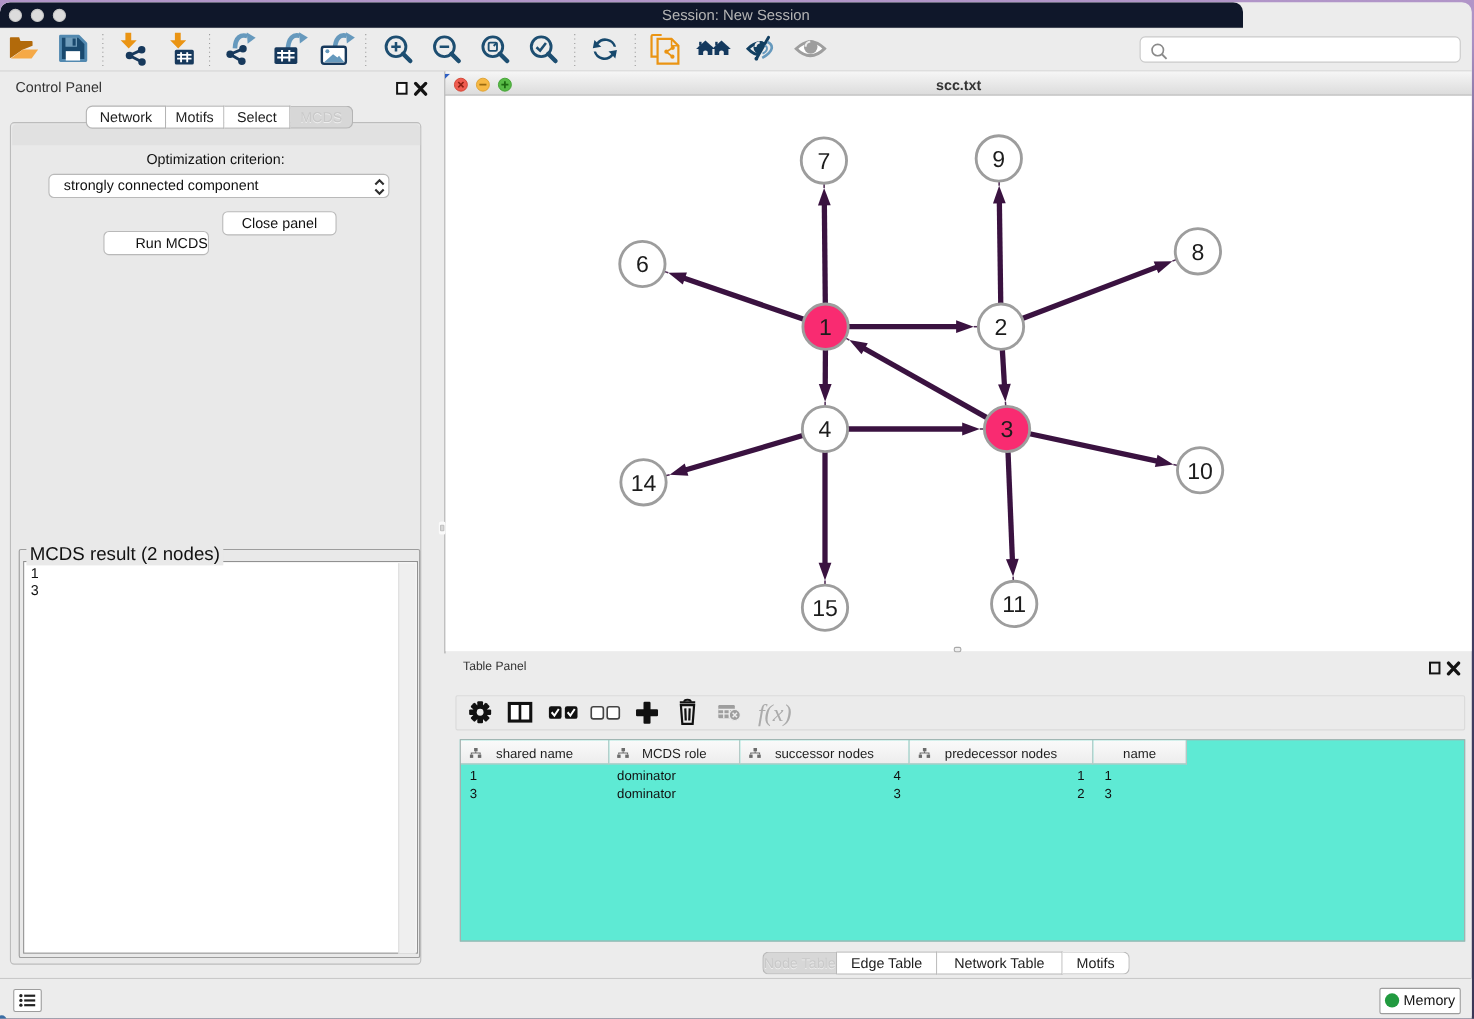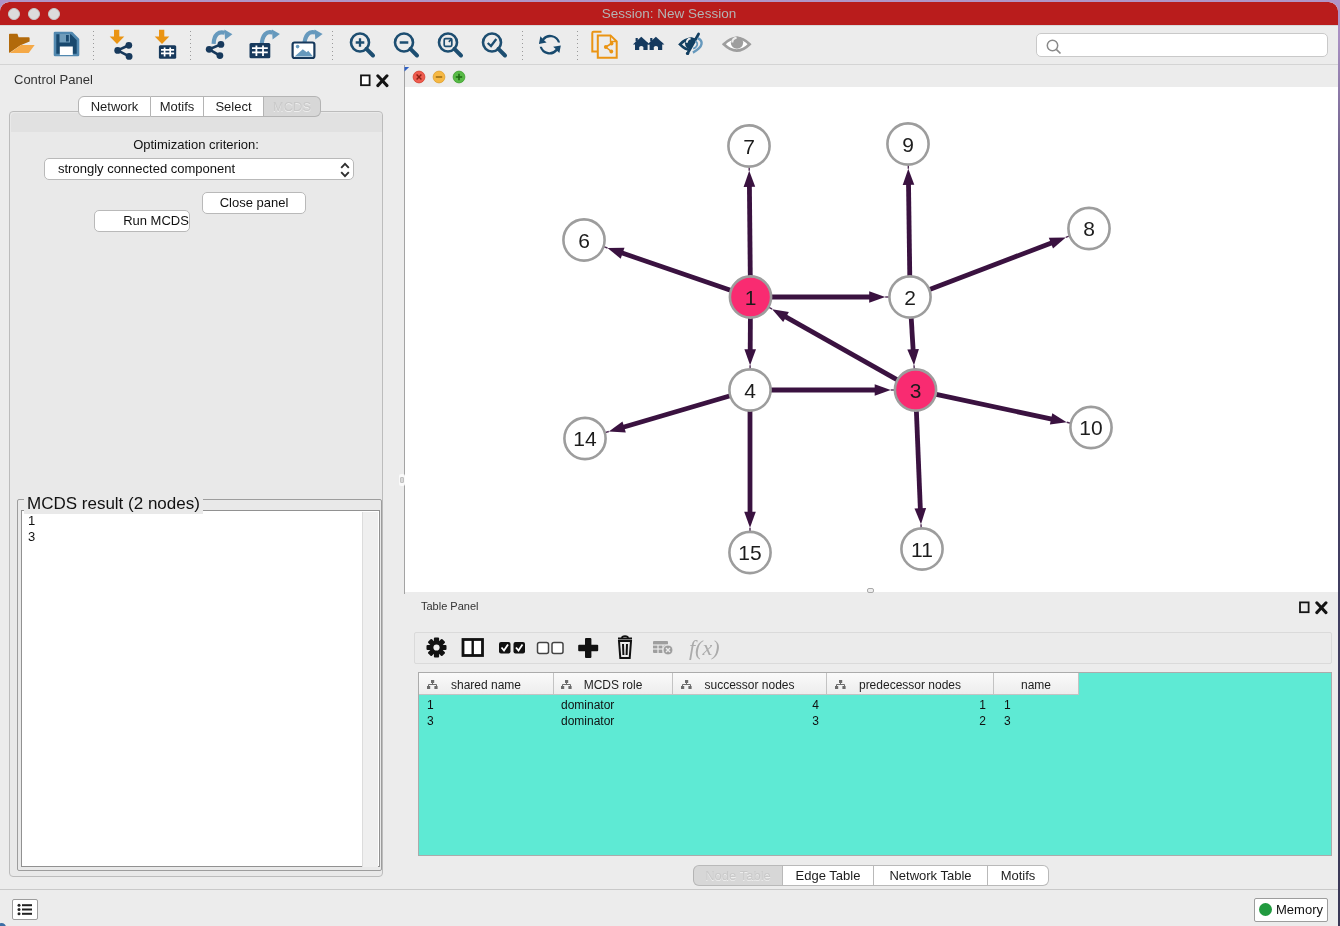--- a/index.html
+++ b/index.html
@@ -2,22 +2,22 @@
 <html><head>
 <meta charset="utf-8">
 <style>
 * { margin:0; padding:0; box-sizing:border-box; }
 html,body { width:1340px; height:926px; background:linear-gradient(180deg,#b195c8 0px,#a88fc2 40px,#6f628c 150px,#46426a 300px,#3a3756 926px); overflow:hidden;
   font-family:"Liberation Sans", sans-serif; }
 #win { position:absolute; left:0; top:2px; width:1338px; height:924px;
   background:#ececec; border-radius:9px 9px 0 0; overflow:hidden; }
 .abs { position:absolute; }
 
-#titlebar { position:absolute; left:0; top:0; width:1338px; height:24px;
-  background:#b91c1c; border-bottom:1px solid #d8d8d8; border-radius:9px 9px 0 0;}
+#titlebar { position:absolute; left:0; top:0; width:1130px; height:24px;
+  background:#0f172a; border-bottom:1px solid #d8d8d8; border-radius:9px 9px 0 0;}
 .tl { position:absolute; top:6px; width:12px; height:12px; border-radius:50%;
   background:#dcdcdc; border:1px solid #c6c6c6; }
 #title-text { position:absolute; top:4px; left:0; width:1338px; text-align:center;
   font-size:13.5px; color:#b4b4b4; }
 
 #toolbar { position:absolute; left:0; top:25px; width:1338px; height:38px;
   background:#ececec; border-bottom:1px solid #d4d4d4; }
 #searchbox { position:absolute; left:1036px; top:6px; width:292px; height:24px;
   background:#fff; border:1px solid #c9c9c9; border-radius:5px; }
 
@@ -248,20 +248,21 @@
   <div class="btn" style="left:202px; top:190px; width:104px;">Close panel</div>
   <div id="groupbox">
     <div id="mcds-text">
       <div style="padding:2px 0 0 6px; line-height:16px;">1<br>3</div>
       <div id="mcds-scroll"></div>
     </div>
   </div>
   <div id="grouplabel">MCDS result (2 nodes)</div>
 
   <div id="net">
+    <div id="net-title">scc.txt</div>
     <svg class="abs" style="left:7px; top:5px;" width="60" height="15" viewBox="0 0 60 15">
       <circle cx="7" cy="7" r="5.9" fill="#ef5c50" stroke="#d2402f" stroke-width="0.8"></circle>
       <path d="M4.6 4.6 L9.4 9.4 M9.4 4.6 L4.6 9.4" stroke="#8c1f12" stroke-width="1.4"></path>
       <circle cx="27" cy="7" r="5.9" fill="#f6b843" stroke="#dd9f2f" stroke-width="0.8"></circle>
       <path d="M23.8 7 L30.2 7" stroke="#9a6a10" stroke-width="1.6"></path>
       <circle cx="47" cy="7" r="5.9" fill="#58bb47" stroke="#3f9e2f" stroke-width="0.8"></circle>
       <path d="M43.8 7 L50.2 7 M47 3.8 L47 10.2" stroke="#1d6a12" stroke-width="1.6"></path>
     </svg>
     <div id="net-canvas">
       <svg class="abs" style="left:4px; top:0;" width="923" height="505" viewBox="0 0 923 505">
@@ -449,21 +450,21 @@
     <div class="cell" style="left:254px; top:24px; width:146px; text-align:right;">4</div>
     <div class="cell" style="left:408px; top:24px; width:159px; text-align:right;">1</div>
     <div class="cell" style="left:585px; top:24px;">1</div>
     <div class="cell" style="left:8px; top:40px;">3</div>
     <div class="cell" style="left:142px; top:40px;">dominator</div>
     <div class="cell" style="left:254px; top:40px; width:146px; text-align:right;">3</div>
     <div class="cell" style="left:408px; top:40px; width:159px; text-align:right;">2</div>
     <div class="cell" style="left:585px; top:40px;">3</div>
   </div>
   <div class="tabrow" style="left:693px; top:863px;">
-    <div class="btab first tab sel" style="width:90px;">Node Table</div>
+    <div class="btab first tab sel" style="width:68px;">Node Table</div>
     <div class="btab" style="width:91px;">Edge Table</div>
     <div class="btab" style="width:114px;">Network Table</div>
     <div class="btab last tab" style="width:61px; background:#fff; color:#1d1d1d; text-shadow:none;">Motifs</div>
   </div>
 
   <div id="statusbar">
     <div class="btn" style="left:12px; top:9px; width:26px; height:21px; border-radius:2px; border-color:#9d9d9d;"></div>
     <svg class="abs" style="left:17px; top:13px;" width="16" height="13" viewBox="0 0 16 13">
       <g fill="#222">
           <circle cx="2" cy="2.2" r="1.5"></circle>

